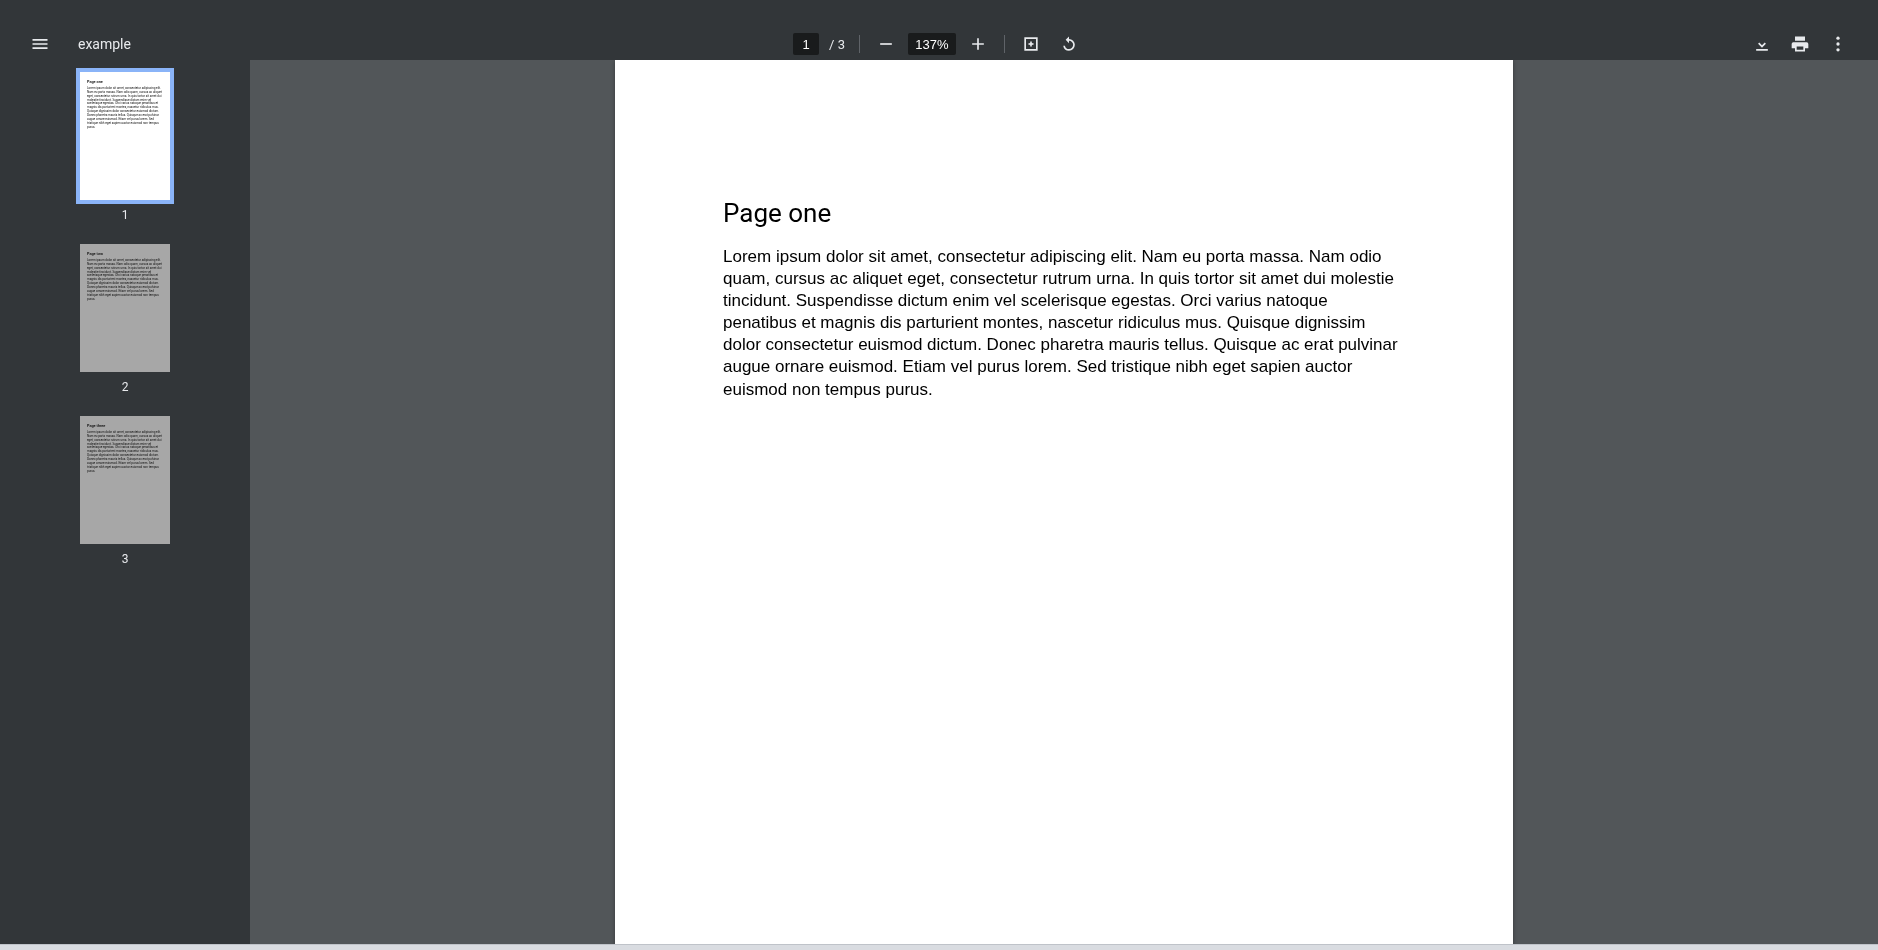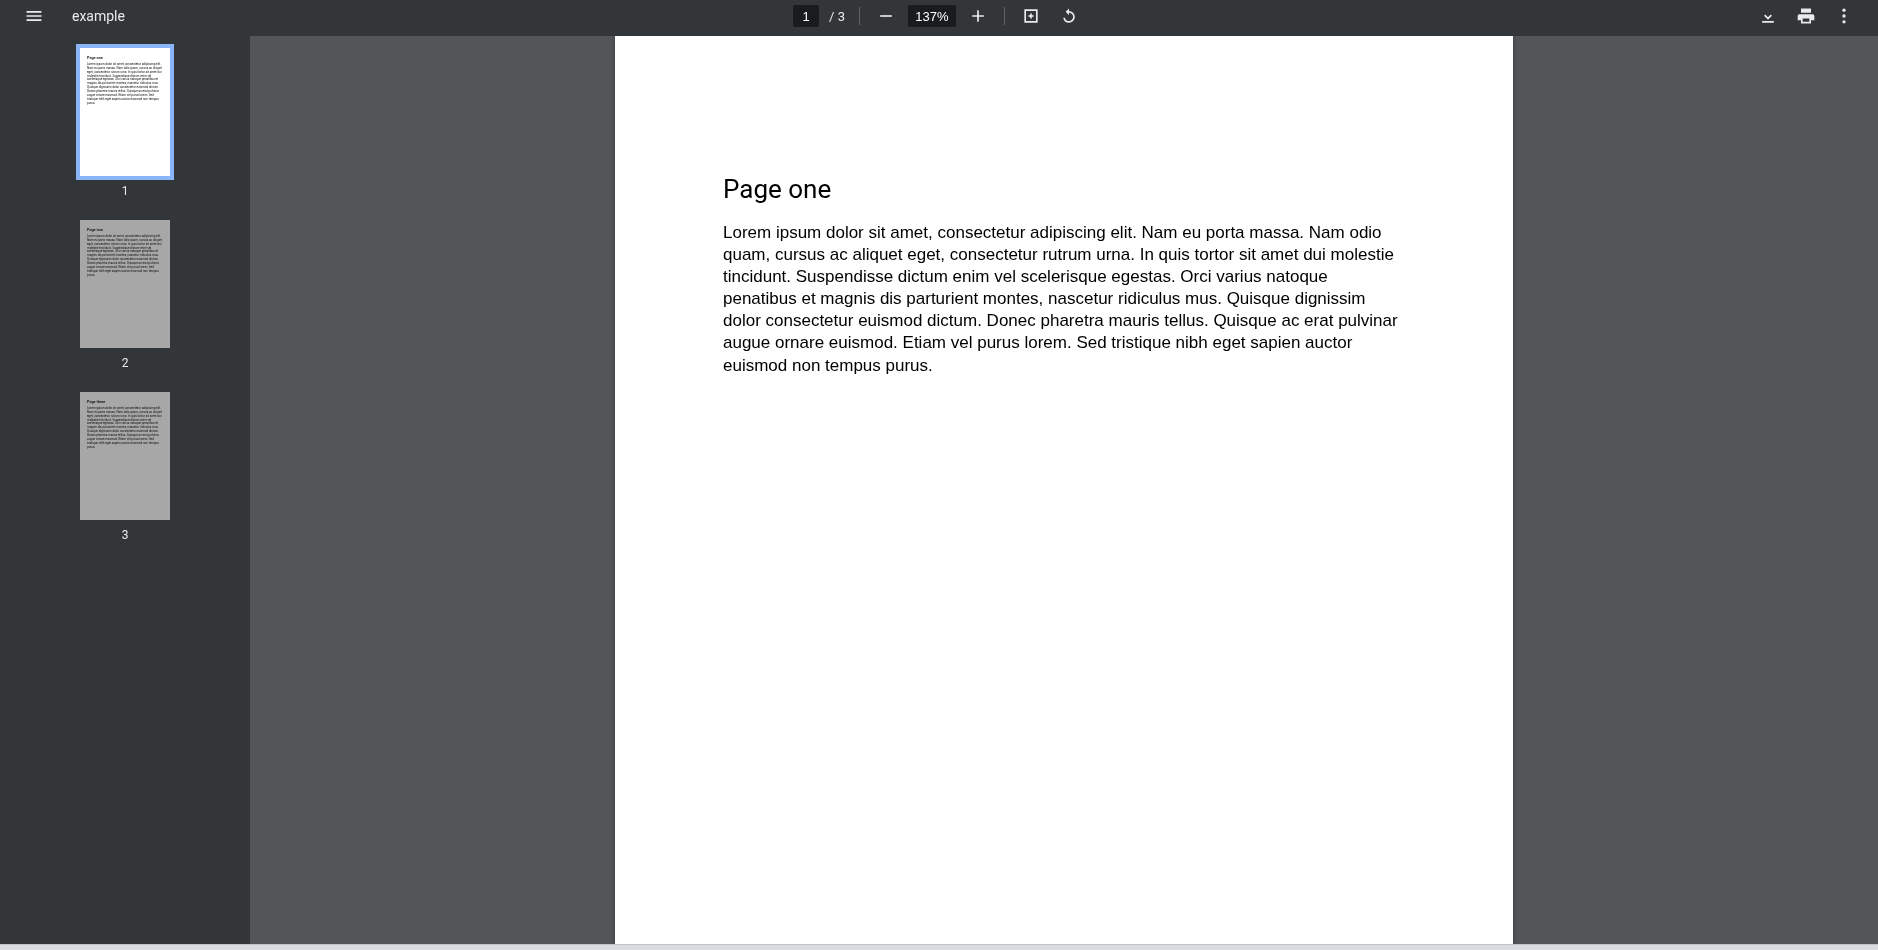--- a/index.html
+++ b/index.html
@@ -6,26 +6,26 @@
     html, body { width: 100%; height: 100%; overflow: hidden; }
     body {
       font-family: "Segoe UI", Roboto, Arial, sans-serif;
       background: #525659;
       display: flex;
       flex-direction: column;
     }
 
     
     .toolbar {
-      height: 36px;
+      height: 60px;
       background: #323639;
       color: #e8eaed;
       display: flex;
-      align-items: flex-start;
-      padding: 0 18px;
+      align-items: flex-end;
+      padding: 0 24px;
       font-size: 14px;
       flex: 0 0 auto;
     }
     .toolbar .left,
     .toolbar .center,
     .toolbar .right {
       display: flex;
       align-items: center;
       gap: 6px;
     }

